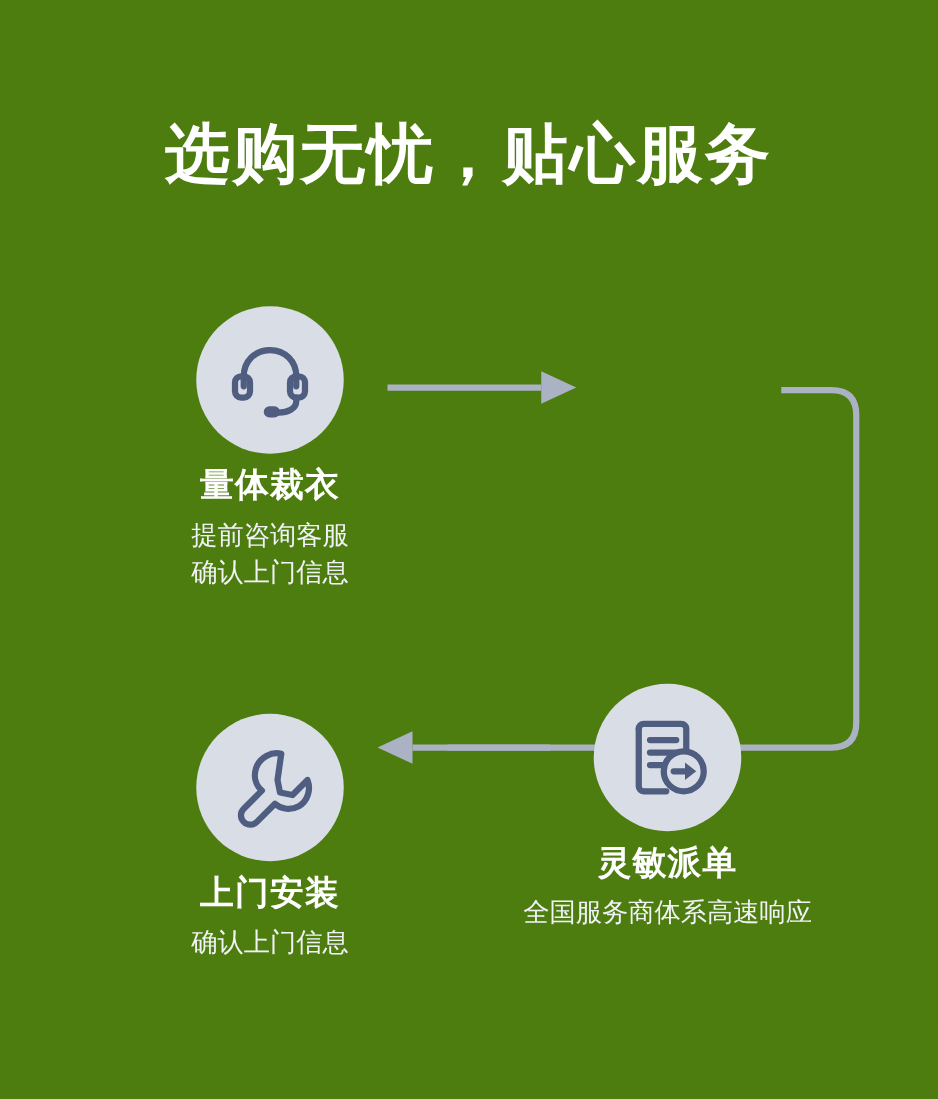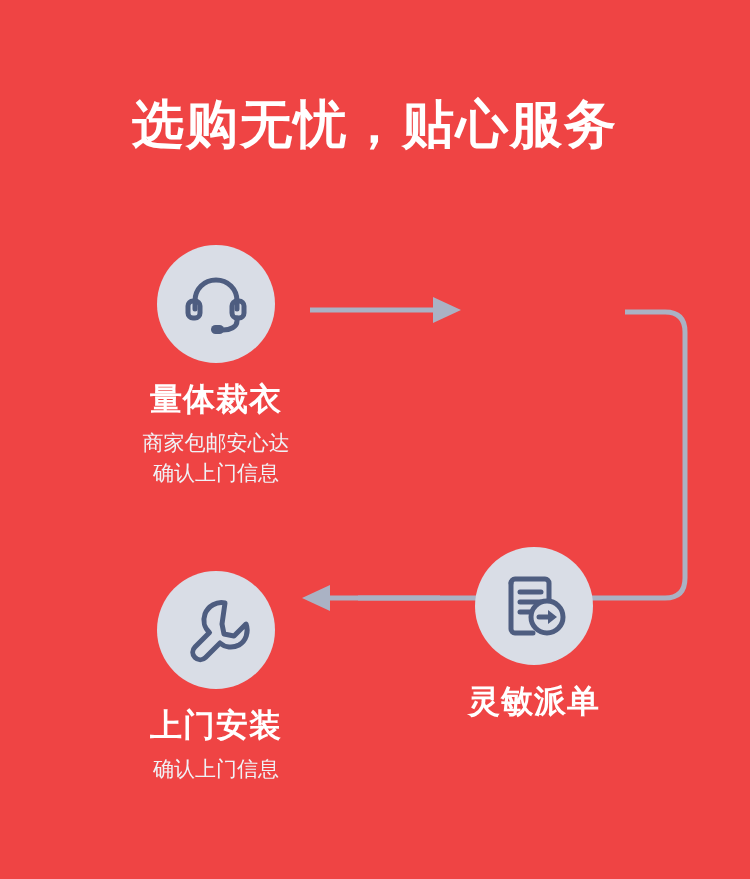--- a/index.html
+++ b/index.html
@@ -11,21 +11,21 @@
     height: 879px;
     background: #4e5d80;
     font-family: "Liberation Sans", "DejaVu Sans", sans-serif;
     overflow: hidden;
     position: relative;
   }
   .page {
     position: relative;
     width: 750px;
     height: 879px;
-    background: #ef4444;
+    background: #4d7c0f;
   }
   .page-title {
     position: absolute;
     left: 0;
     top: 96px;
     width: 750px;
     text-align: center;
     color: #ffffff;
     font-size: 52px;
     font-weight: bold;
@@ -58,24 +58,24 @@
     display: flex;
     align-items: center;
     justify-content: center;
     position: relative;
   }
   .step-circle svg {
     display: block;
   }
   .step-title {
     color: #ffffff;
-    font-size: 32px;
+    font-size: 27px;
     font-weight: bold;
     letter-spacing: 1px;
-    margin-top: 18px;
+    margin-top: 10px;
     line-height: 1.15;
     white-space: nowrap;
   }
   .step-desc {
     color: #f0f2f6;
     font-size: 21px;
     line-height: 1.45;
     margin-top: 10px;
     font-weight: normal;
     white-space: nowrap;
@@ -122,21 +122,21 @@
       <svg width="70" height="70" viewBox="0 0 70 70">
         <path d="M14 40 L14 32 C14 20 23 11 35 11 C47 11 56 20 56 32 L56 40" fill="none" stroke="#4e5d80" stroke-width="5" stroke-linecap="round"></path>
         <rect x="7" y="32" width="12" height="17" rx="5" fill="none" stroke="#4e5d80" stroke-width="5"></rect>
         <rect x="51" y="32" width="12" height="17" rx="5" fill="none" stroke="#4e5d80" stroke-width="5"></rect>
         <path d="M56 49 L56 52 C56 58 49 61 42 61" fill="none" stroke="#4e5d80" stroke-width="5" stroke-linecap="round"></path>
         <rect x="30" y="56" width="13" height="9" rx="4.5" fill="#4e5d80"></rect>
       </svg>
     </div>
     <div class="step-title">量体裁衣</div>
     <div class="step-desc">
-      <span class="step-desc-line">商家包邮安心达</span>
+      <span class="step-desc-line">提前咨询客服</span>
       <span class="step-desc-line">确认上门信息</span>
     </div>
   </div>
 
 
   <div class="step" id="step-3">
     <div class="step-circle">
       <svg width="70" height="70" viewBox="0 0 70 70">
         <path d="M44 8 C36 6 27 11 24 19 C21.5 26 23.5 33 28.5 37.5
                  L14 52 C11 55 11 59.5 14 62.5 C17 65.5 21.5 65.5 24.5 62.5
@@ -158,16 +158,17 @@
         <line x1="21" y1="21" x2="42" y2="21" stroke="#4e5d80" stroke-width="5" stroke-linecap="round"></line>
         <line x1="21" y1="31" x2="42" y2="31" stroke="#4e5d80" stroke-width="5" stroke-linecap="round"></line>
         <line x1="21" y1="41" x2="31" y2="41" stroke="#4e5d80" stroke-width="5" stroke-linecap="round"></line>
         <circle cx="48" cy="46" r="16" fill="#d9dde6" stroke="#4e5d80" stroke-width="5"></circle>
         <line x1="40" y1="46" x2="52" y2="46" stroke="#4e5d80" stroke-width="5" stroke-linecap="round"></line>
         <polygon points="49,39 58,46 49,53" fill="#4e5d80"></polygon>
       </svg>
     </div>
     <div class="step-title">灵敏派单</div>
     <div class="step-desc">
+      <span class="step-desc-line">全国服务商体系高速响应</span>
     </div>
   </div>
 
 </div>
 
 </body></html>

